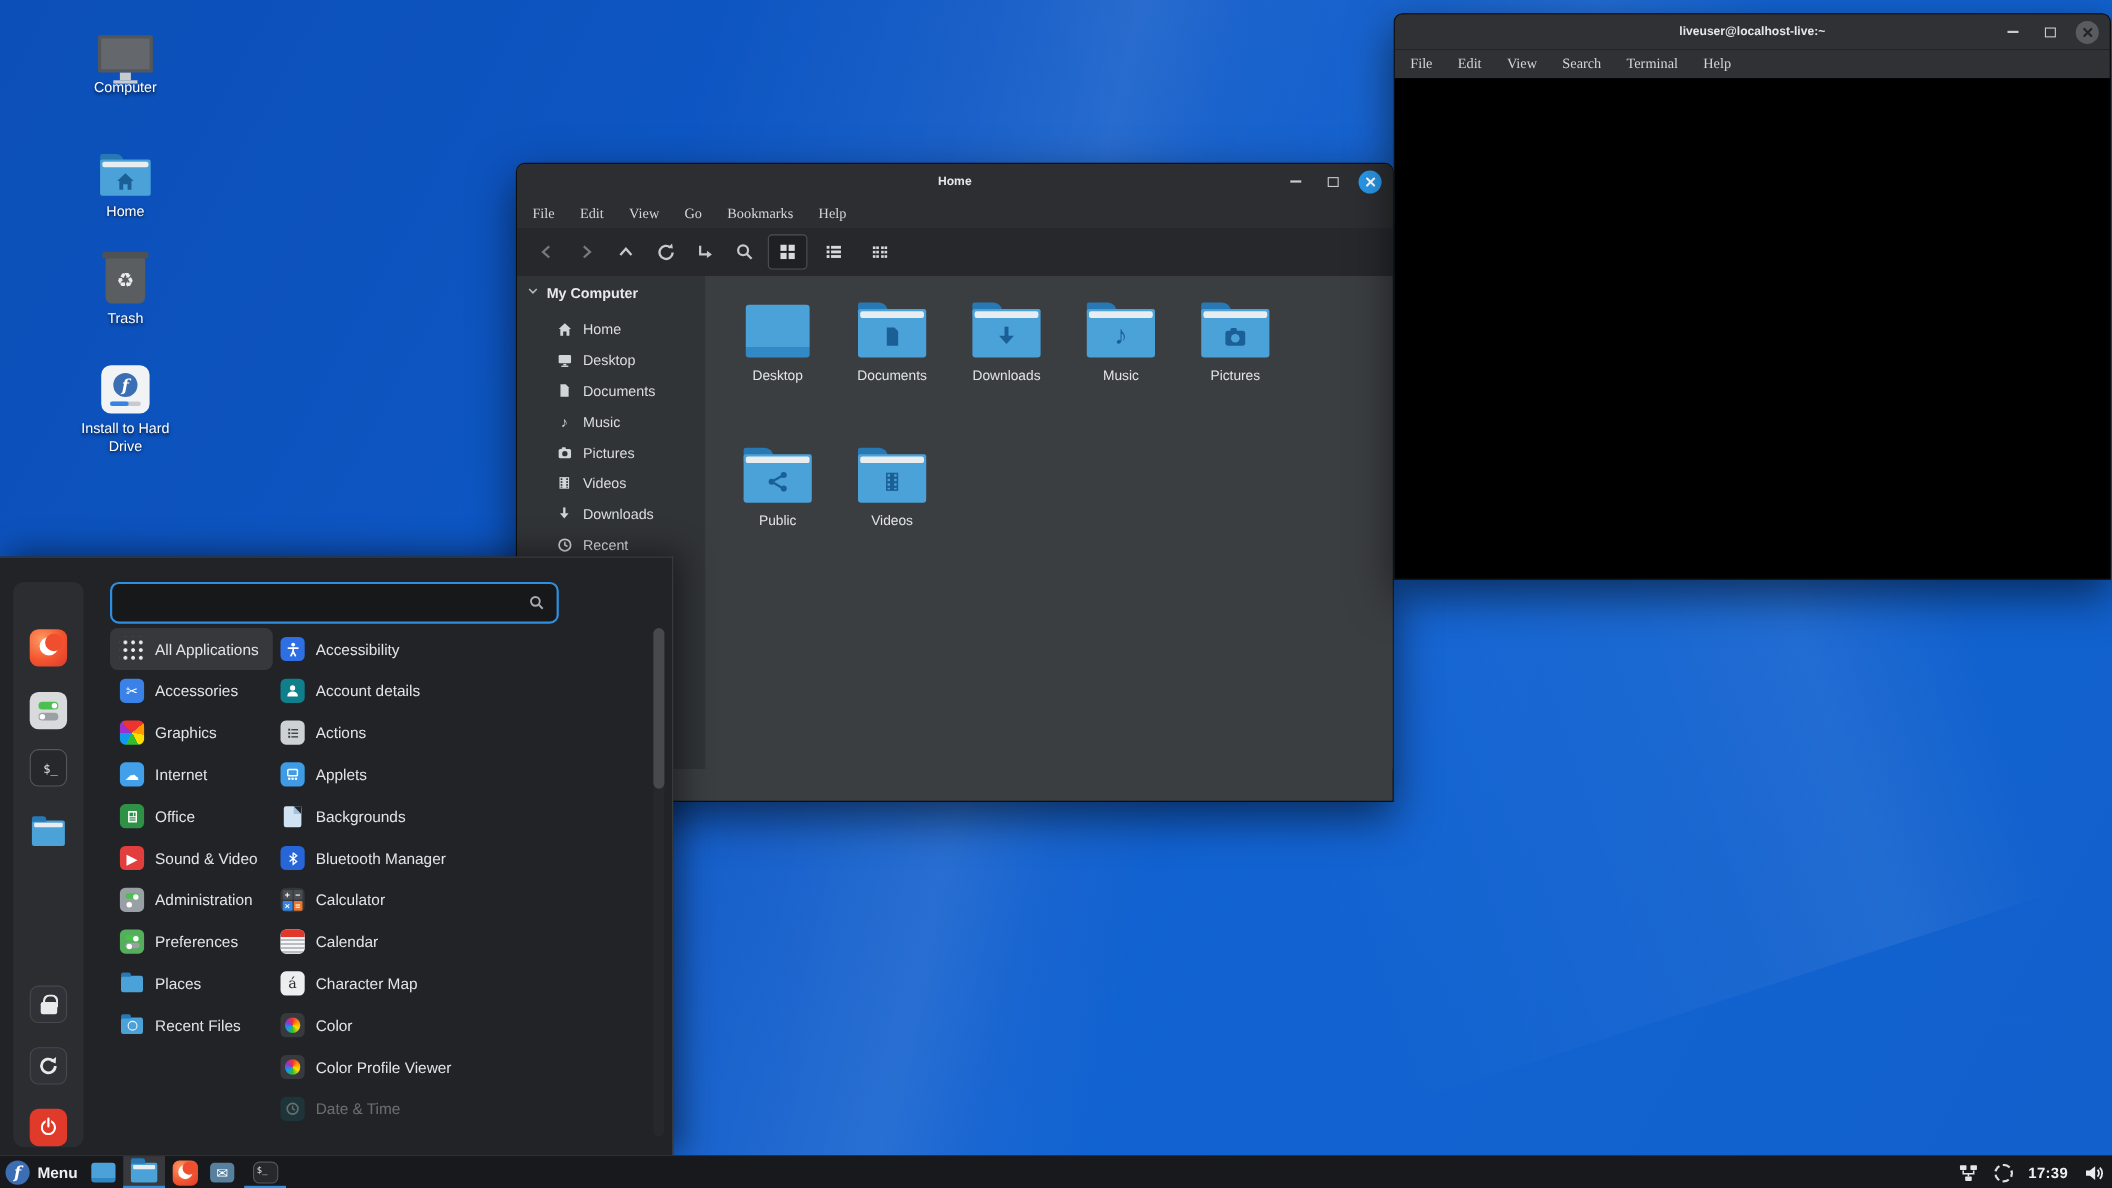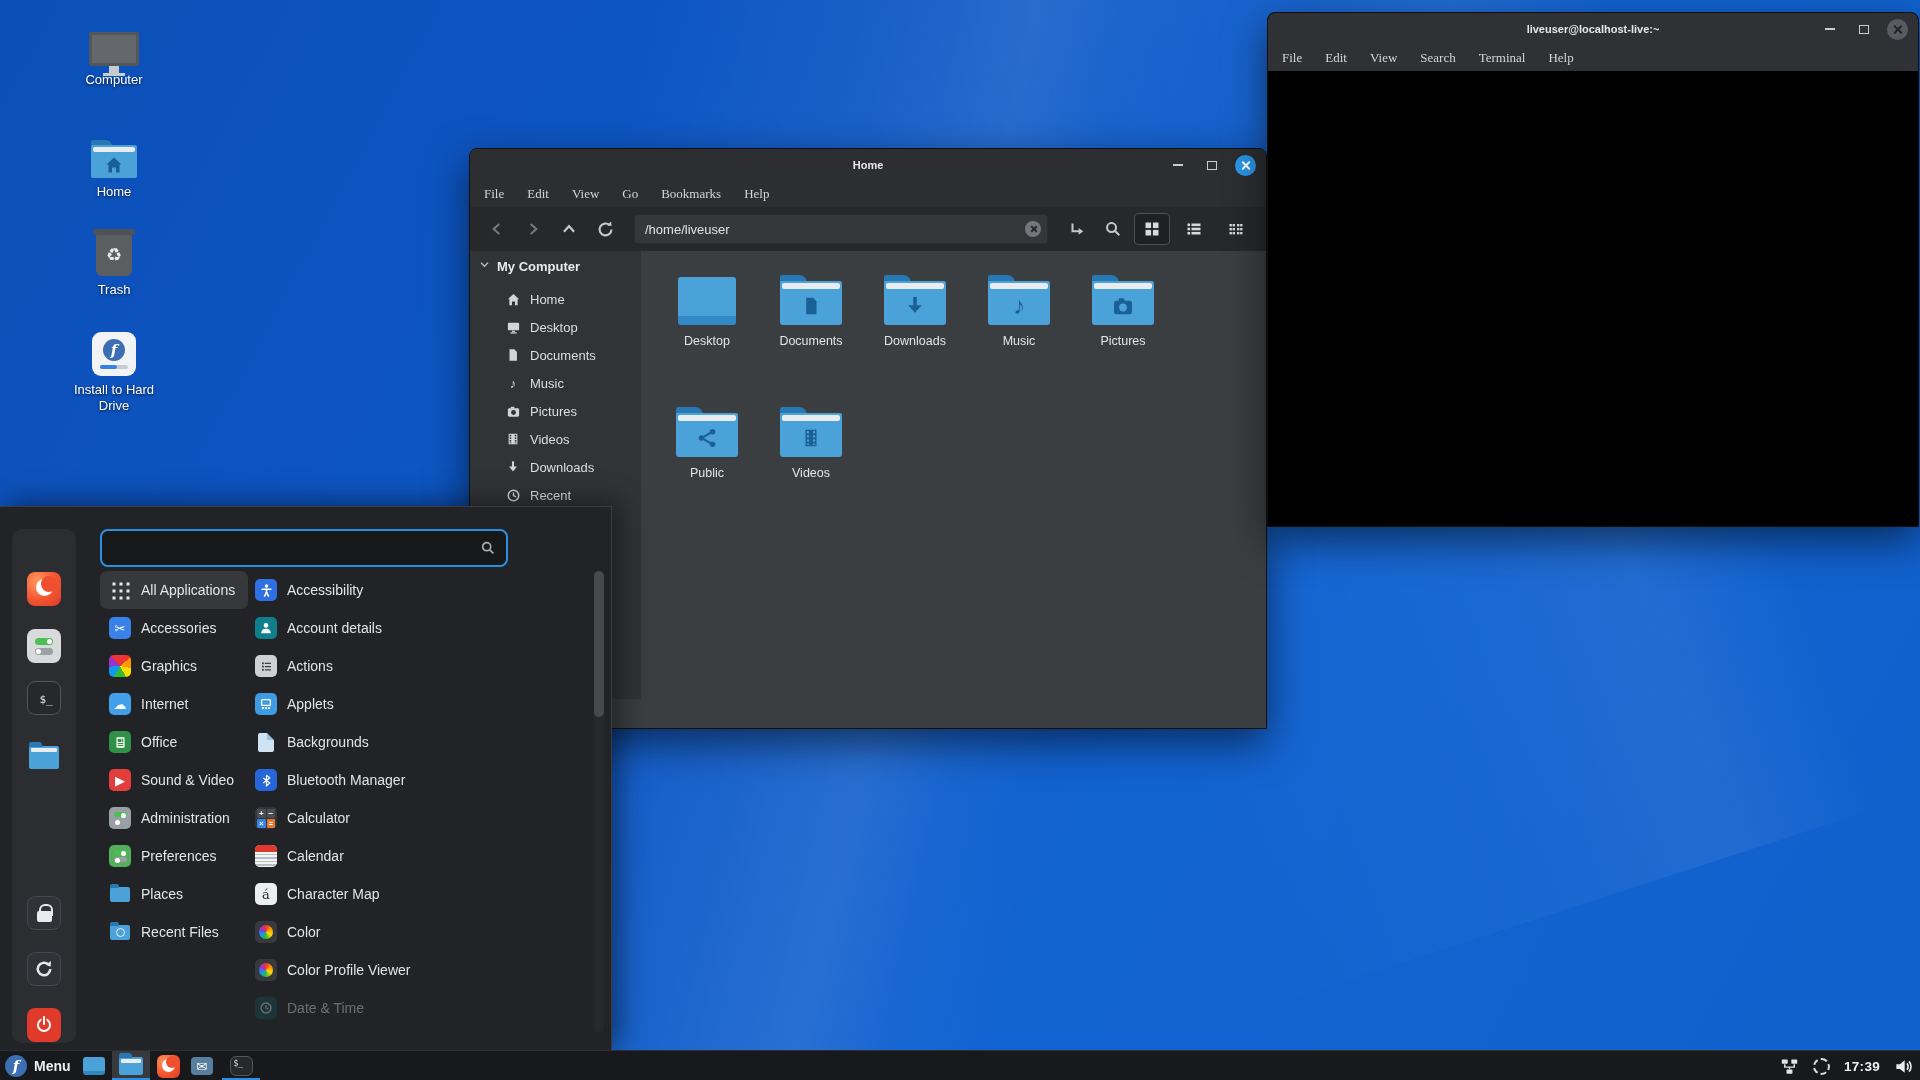--- a/index.html
+++ b/index.html
@@ -237,26 +237,20 @@
         <svg width="18" height="18" viewBox="0 0 16 16">
           <polyline points="3.5,10.5 8,5.5 12.5,10.5" fill="none" stroke="currentColor" stroke-width="1.9"></polyline>
         </svg>
       </span>
     <span class="tico">
         <svg width="19" height="19" viewBox="0 0 16 16">
           <path d="M13 8 a5 5 0 1 1 -1.6-3.7" fill="none" stroke="currentColor" stroke-width="1.8"></path>
           <path d="M12.6 1.2 L13.2 5 L9.4 4.4 Z" fill="currentColor"></path>
         </svg>
       </span>
-    <span class="pathwrap">
-      <input type="text" value="/home/liveuser" style="">
-      <span class="clearbtn">
-          <i></i>
-        </span>
-    </span>
     <span class="tico">
         <svg width="18" height="18" viewBox="0 0 16 16">
           <path d="M4 3 V10 H10" fill="none" stroke="currentColor" stroke-width="1.8"></path>
           <path d="M9.5 7 L13.5 10 L9.5 13 Z" fill="currentColor"></path>
         </svg>
       </span>
     <span class="tico">
         <svg width="18" height="18" viewBox="0 0 16 16">
           <circle cx="6.7" cy="6.7" r="4" fill="none" stroke="currentColor" stroke-width="1.8"></circle>
           <line x1="9.8" y1="9.8" x2="13.6" y2="13.6" stroke="currentColor" stroke-width="1.8"></line>

